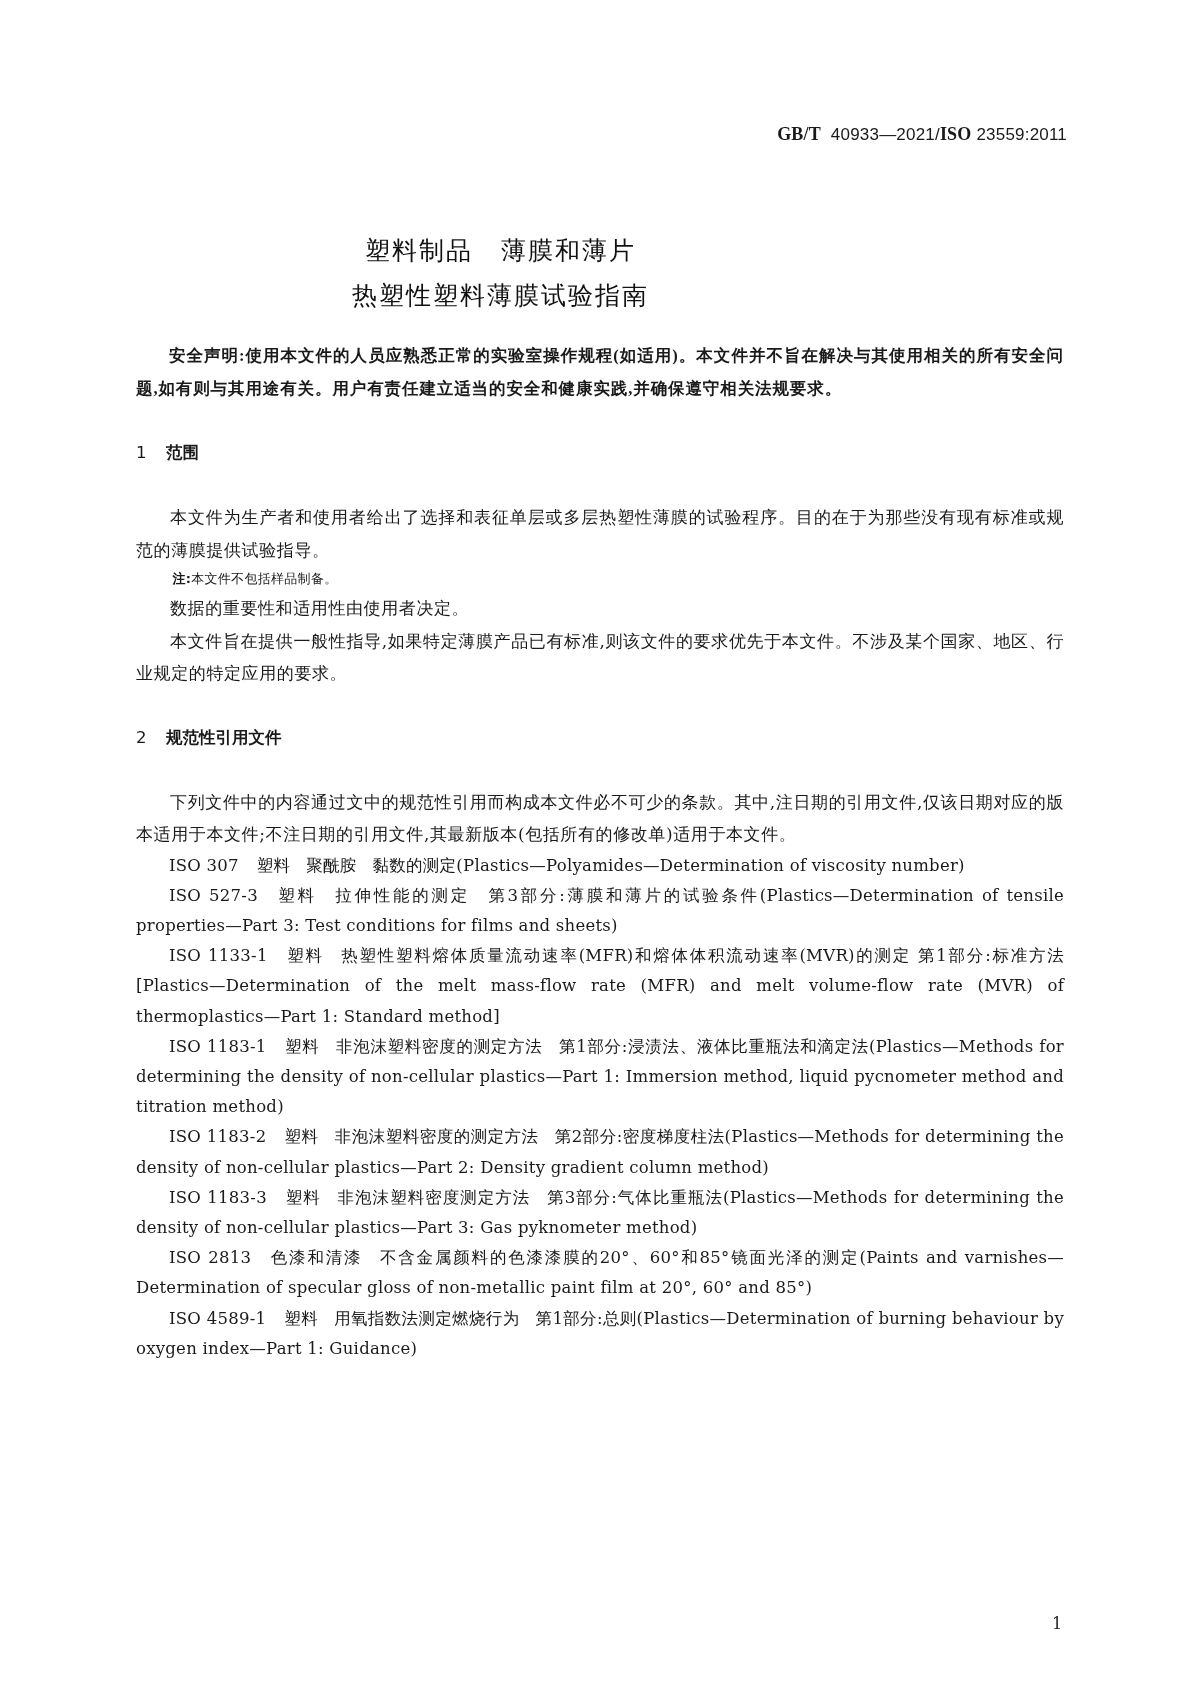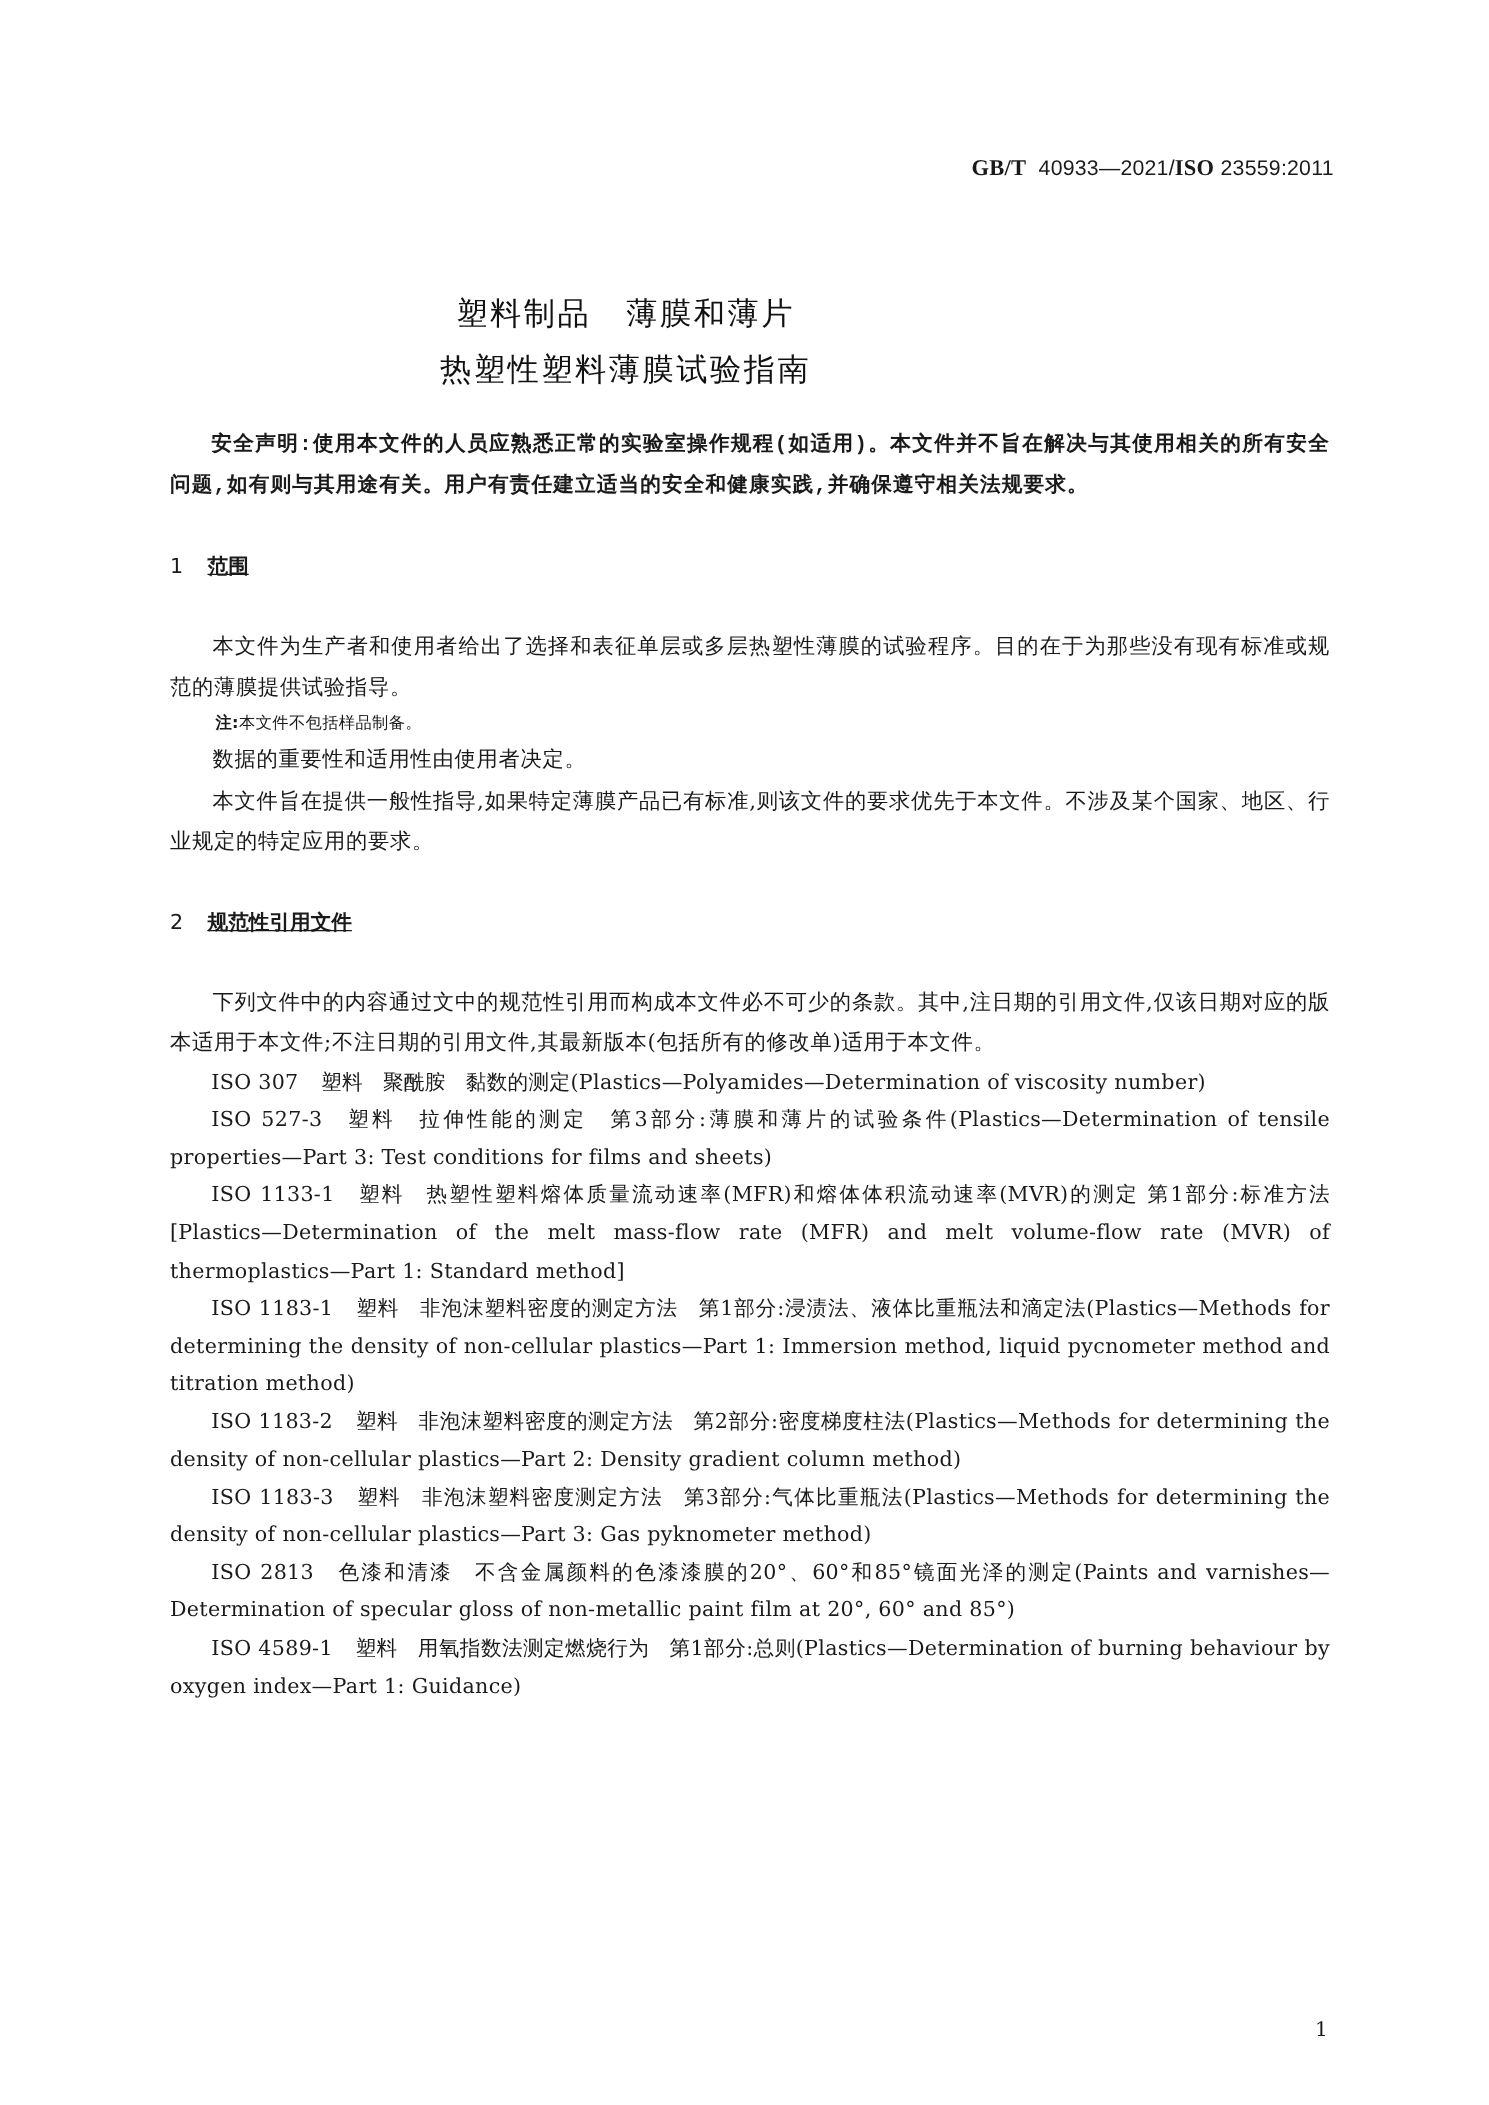--- a/index.html
+++ b/index.html
@@ -21,27 +21,26 @@
     }
     .title .sp { display: inline-block; width: 28px; }
     .content {
       position: absolute; left: 136px; top: 340px; width: 928px;
     }
     .p {
       font-size: 17px; line-height: 32.5px; text-indent: 2em; margin: 0;
       text-align: justify; letter-spacing: 0.6px;
     }
     .safety {
-      font-family: Liberation Mono, monospace; font-size: 16.5px; letter-spacing: 0.9px;
+      font-family: Liberation Serif, serif; font-size: 16.5px; letter-spacing: 0.9px;
       line-height: 32.5px; text-indent: 2em; margin: 0; text-align: justify; font-weight: bold;
     }
     .h {
       font-family: "DejaVu Sans", sans-serif; font-size: 16.5px; font-weight: bold; margin: 0;
       line-height: 32px;
-      text-decoration: underline;
     }
     .h .num { display: inline-block; width: 30px; font-weight: normal; }
     .note {
       font-size: 13px; line-height: 26px; text-indent: 2.8em; margin: 0; letter-spacing: 0.3px;
     }
     .note .lbl { font-family: "DejaVu Sans", sans-serif; font-weight: bold; }
     .gap-after-h { height: 32px; }
     .ref { font-size: 16.5px; line-height: 30.2px; text-indent: 2em; margin: 0; text-align: justify; letter-spacing: 0.25px; }
     .ref .code { margin-right: 18px; }
     .ref .gap { display: inline-block; width: 16px; }

